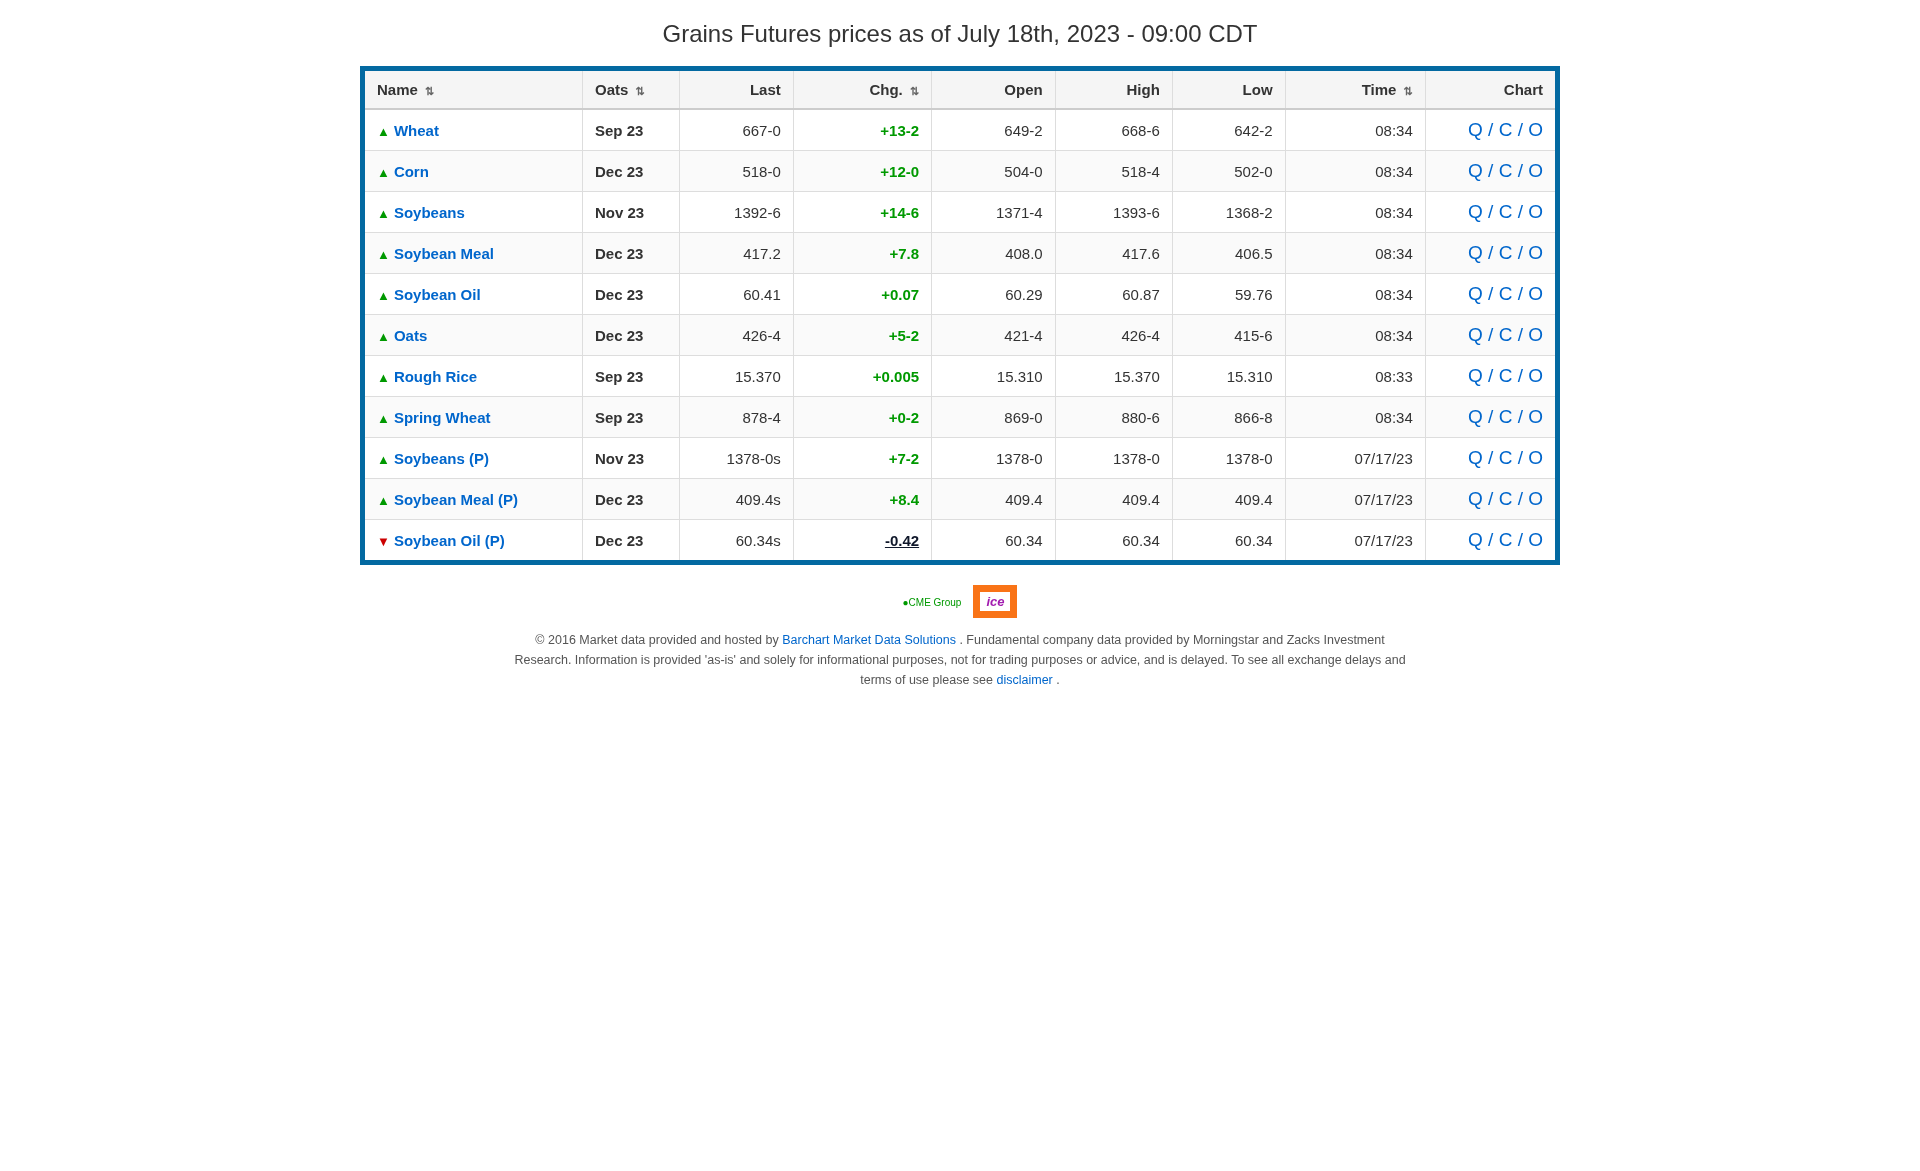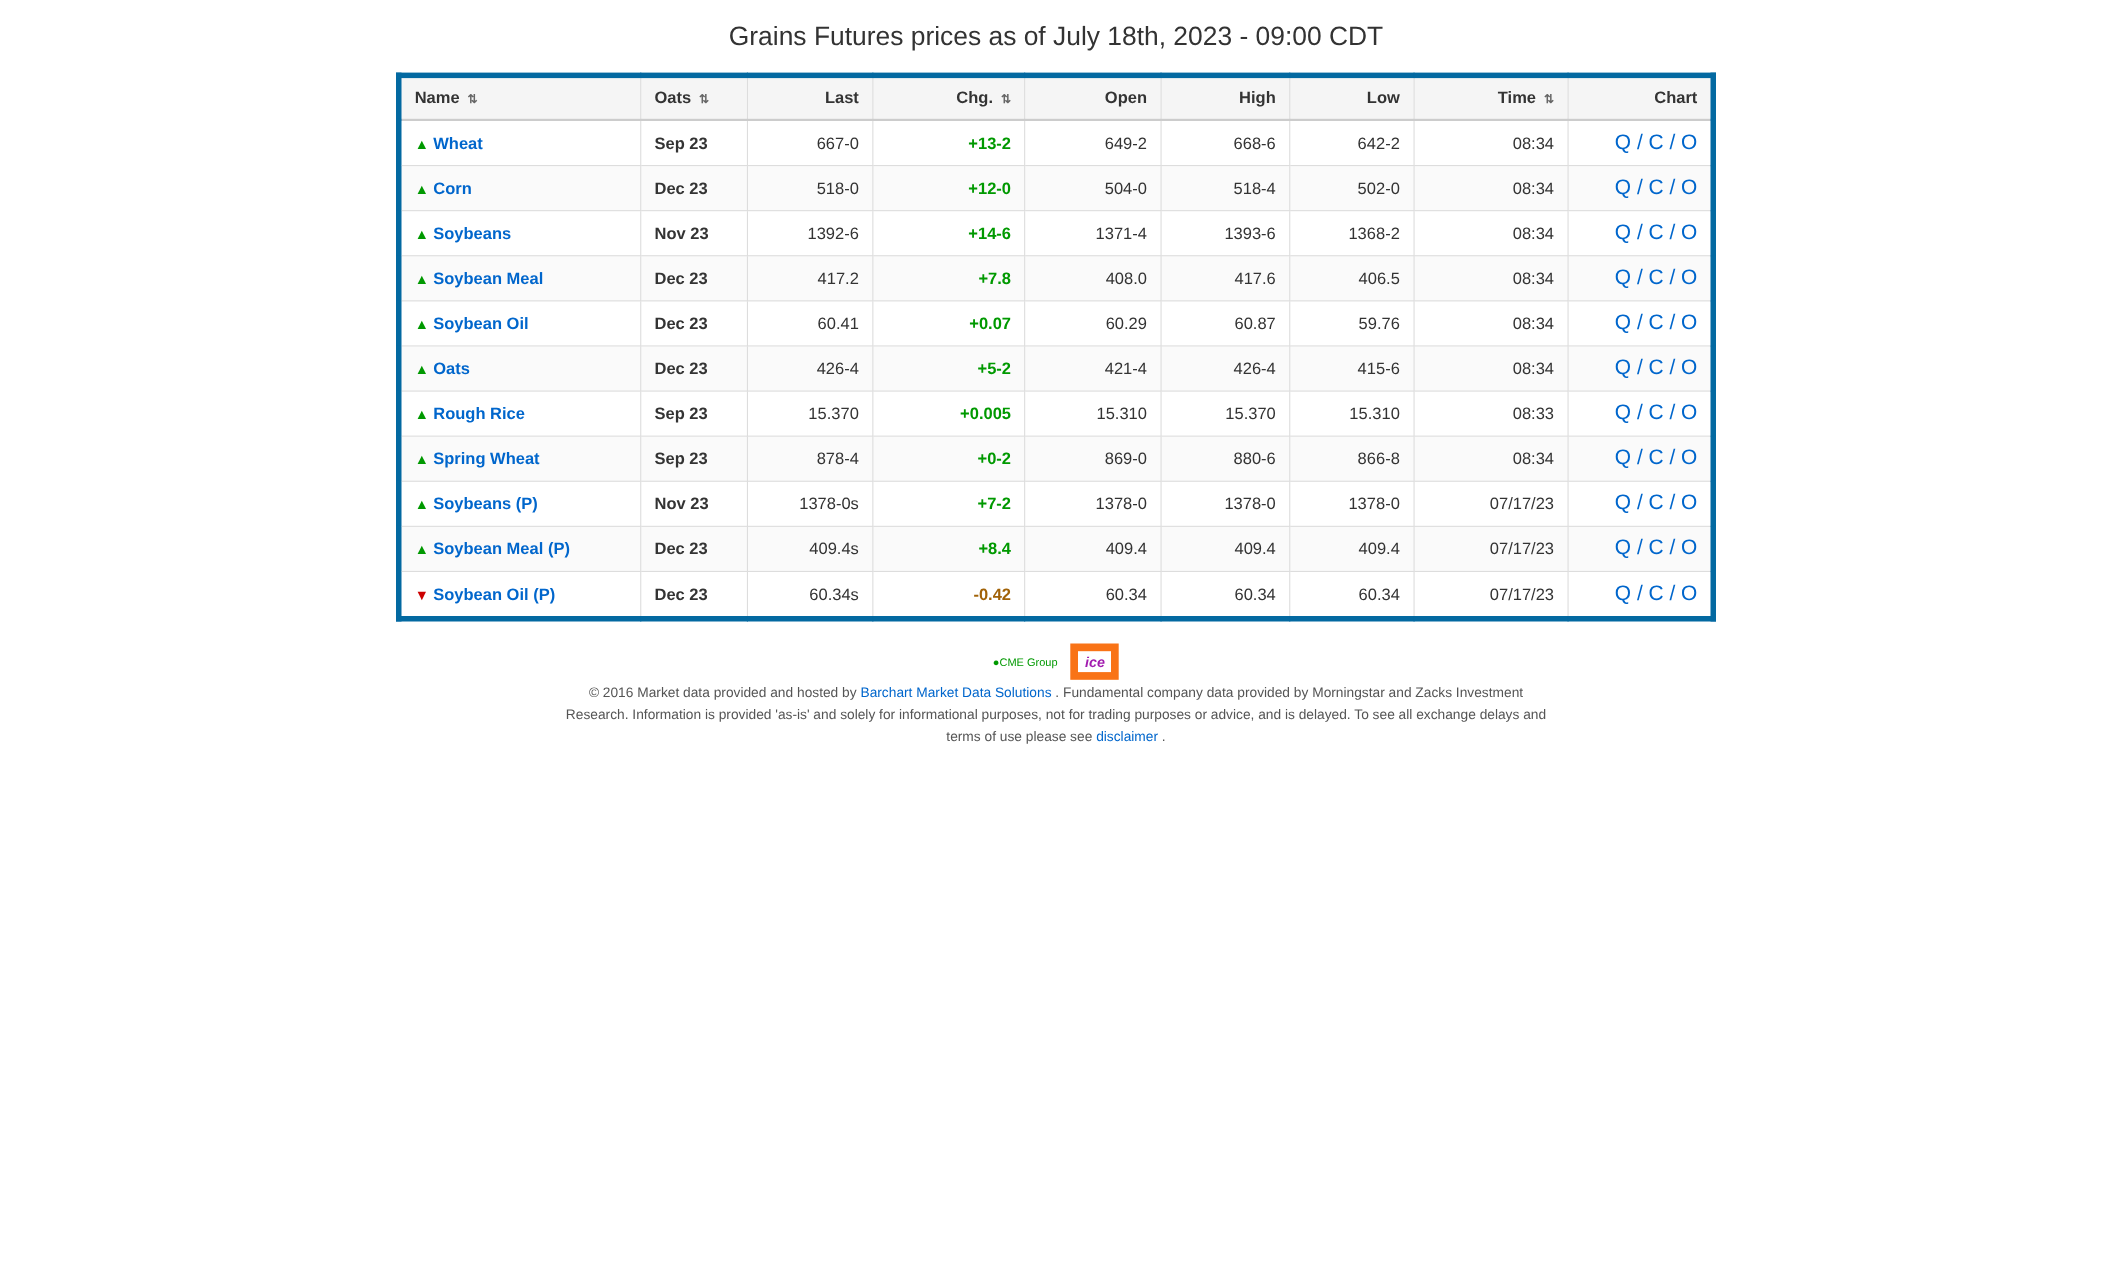--- a/index.html
+++ b/index.html
@@ -56,34 +56,34 @@
     tbody tr:nth-child(odd) { background: #fff; }
     .arrow-up { color: #009900; font-size: 13px; margin-right: 4px; }
     .arrow-down { color: #cc0000; font-size: 13px; margin-right: 4px; }
     .name-link {
       color: #0066cc;
       font-weight: bold;
       text-decoration: none;
       cursor: pointer;
     }
     .chg-positive { color: #009900; font-weight: bold; }
-    .chg-negative { color: #a16207; font-weight: bold; }
+    .chg-negative { color: #0f172a; font-weight: bold; text-decoration: underline; }
     .chart-links { color: #0066cc; font-size: 19px; }
     .chart-links a { color: #0066cc; text-decoration: none; }
     .sort-icon { font-size: 11px; color: #666; margin-left: 3px; }
     .footer-area {
       margin-top: 20px;
       text-align: center;
     }
     .logos {
       display: flex;
       justify-content: center;
       align-items: center;
       gap: 12px;
-      margin-bottom: 2px;
+      margin-bottom: 12px;
     }
     .cme-logo {
       font-size: 11px;
       color: #555;
     }
     .cme-logo span { color: #009900; font-size: 10px; }
     .ice-logo {
       border: 7px solid #f97316;
       padding: 2px 6px;
       font-size: 13px;

